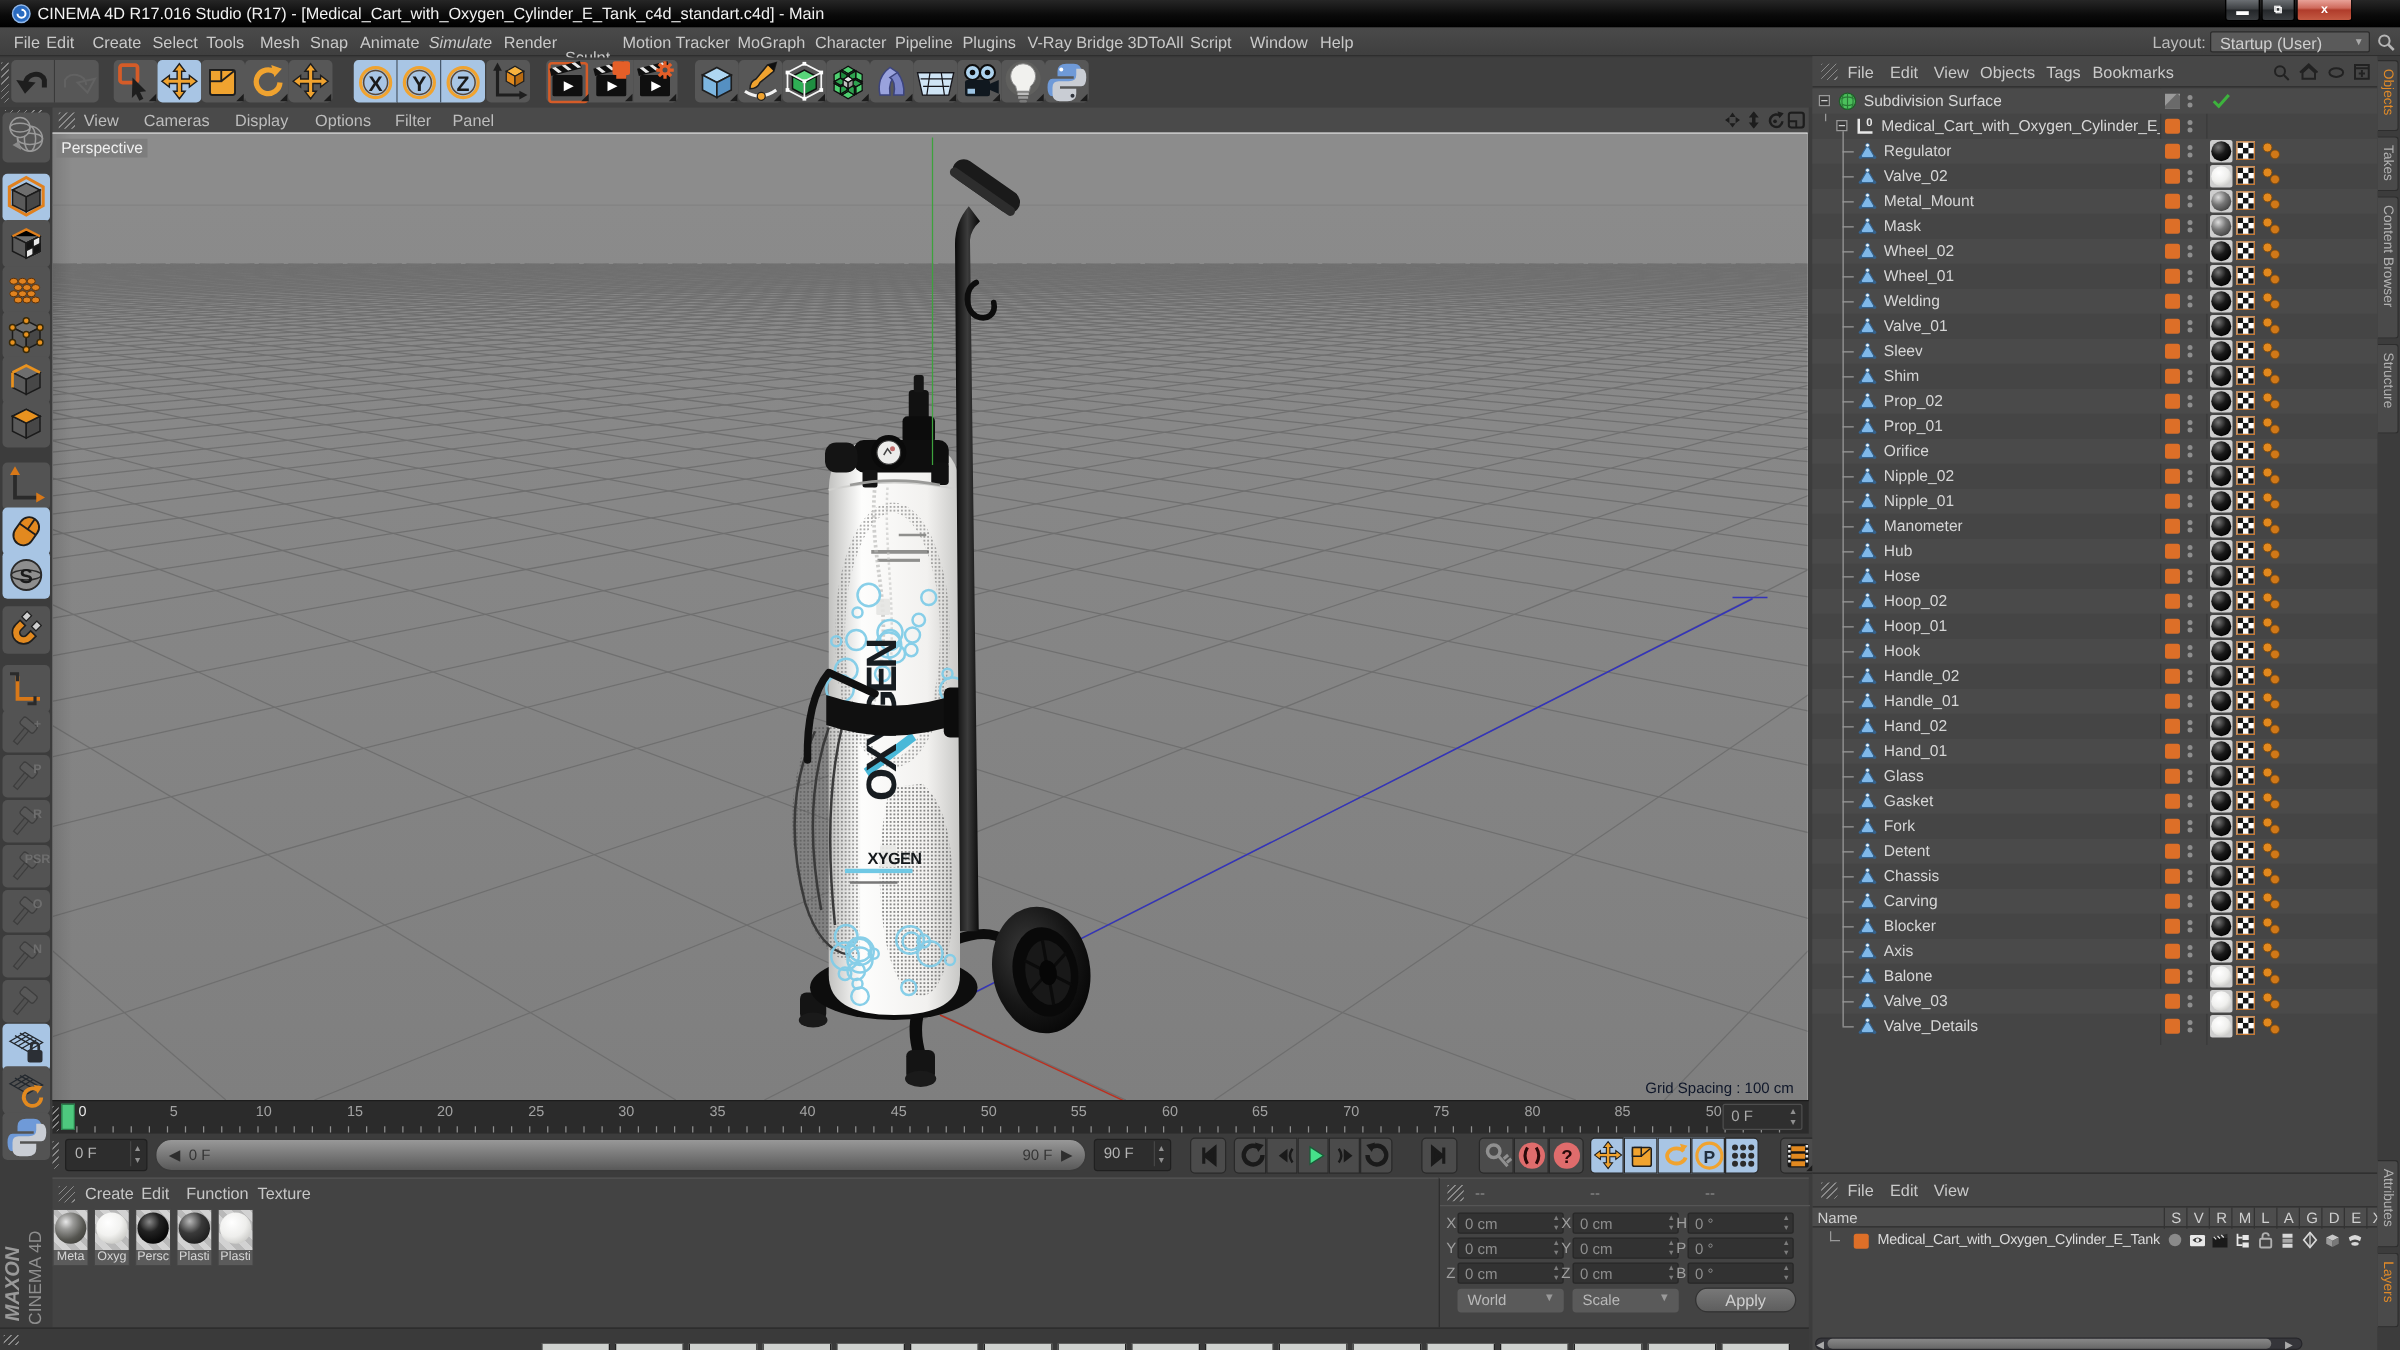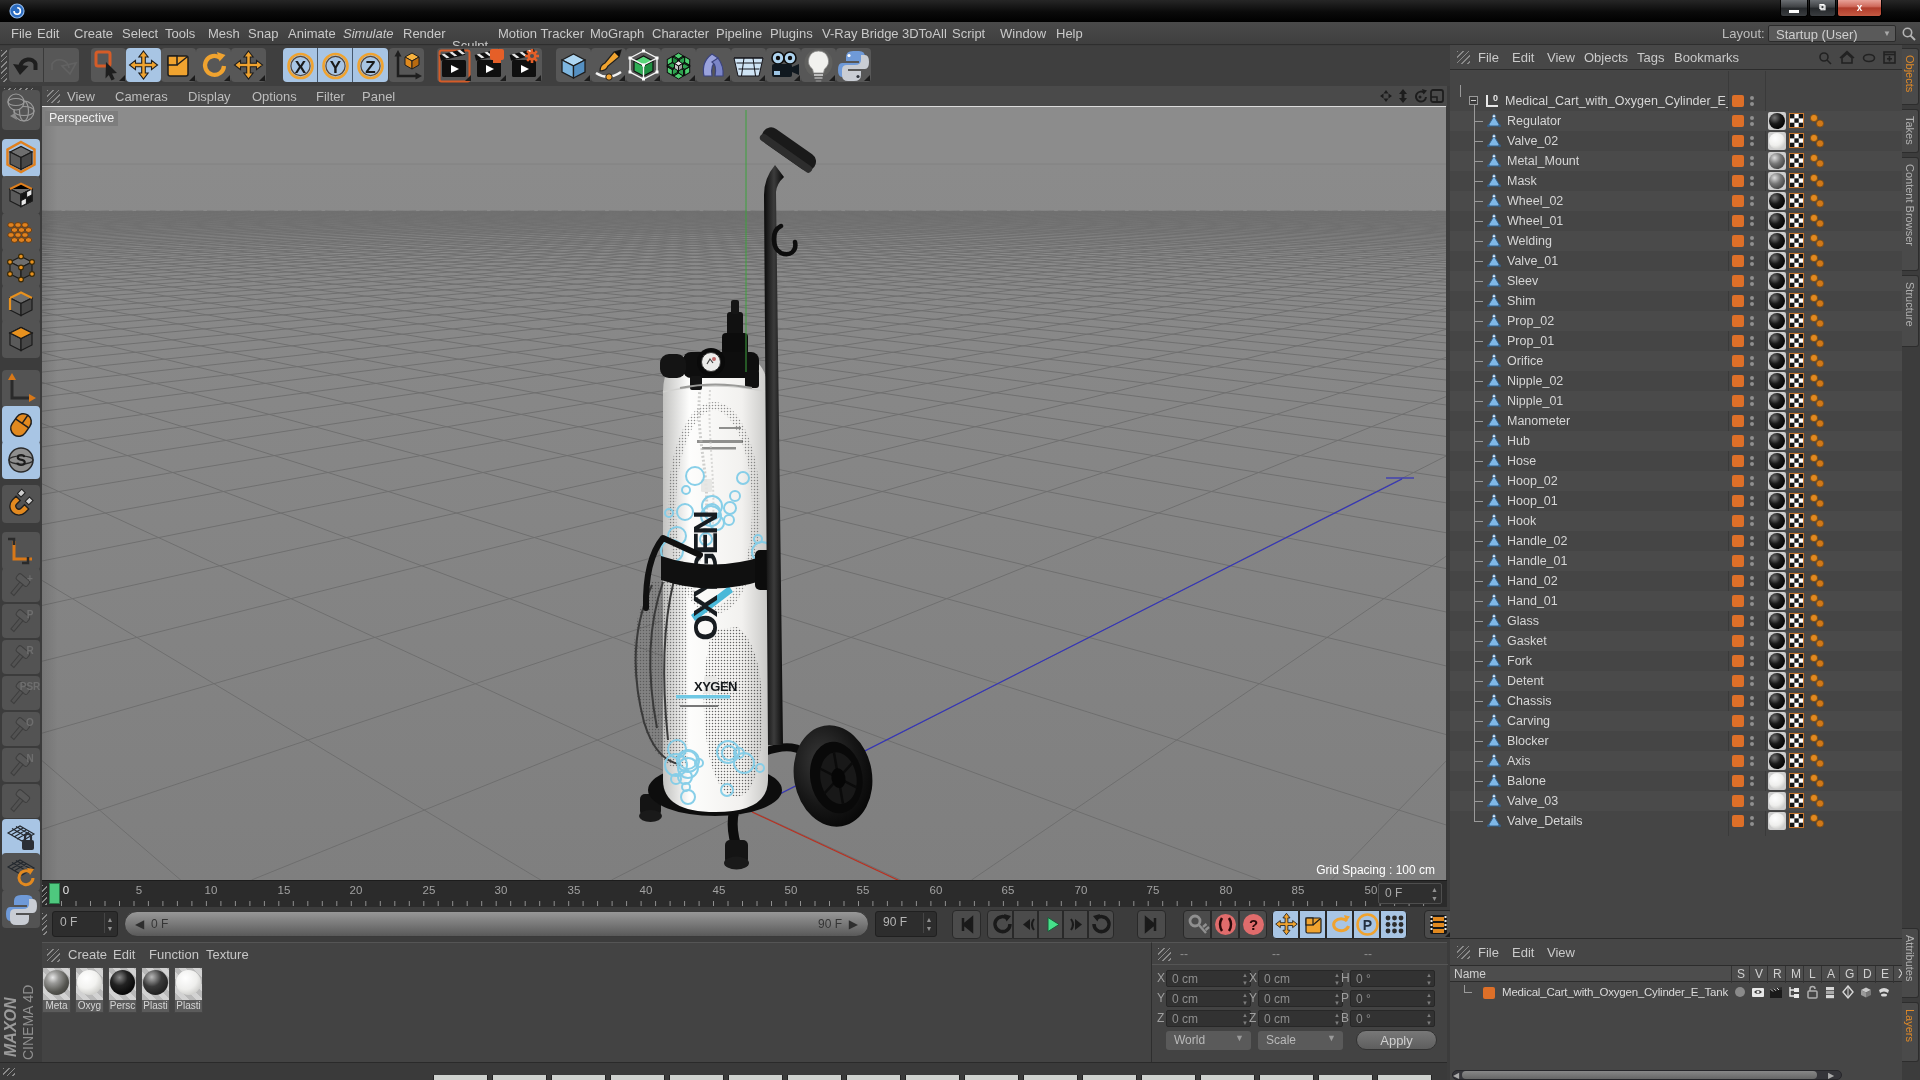--- a/index.html
+++ b/index.html
@@ -30,21 +30,21 @@
 
 .stip{background-image:repeating-linear-gradient(135deg,#8a8a8a 0 1px,transparent 1px 4px);}
 
 #lefttools{left:0;top:86px;width:42px;height:994px;background:#3c3c3c;}
 
 #vpmenu{left:42px;top:86px;width:1405px;height:21px;background:#4a4a4a;color:#bdbdbd;font-size:13px;}
 #vpmenu .mi{position:absolute;top:3px;}
 
 #viewport{left:42px;top:106px;width:1404px;height:774px;background:#888;border-right:1px solid #d9d9d9;border-top:1px solid #dcdcdc;}
 #persp{left:3px;top:4px;padding:0px 4px 1px 4px;background:#7d7d7d;color:#efefef;font-size:12.5px;}
-#gridlab{right:10px;bottom:3px;color:#ffffff;font-size:12px;}
+#gridlab{right:10px;bottom:3px;color:#0f172a;font-size:12px;}
 
 #ruler{left:42px;top:880px;width:1405px;height:27px;background:#2b2b2b;border-top:1px solid #1c1c1c;
  color:#a2a2a2;font-size:11.5px;}
 #ruler .num{position:absolute;top:3px;transform:translateX(-50%);}
 
 #transport{left:42px;top:907px;width:1405px;height:35px;background:#3c3c3c;}
 .spin{position:absolute;background:#2d2d2d;border:1px solid #202020;border-radius:3px;color:#b5b5b5;
  font-size:12px;}
 .spin .v{position:absolute;left:7px;top:3px;}
 .spin .ar{position:absolute;right:2px;top:1px;color:#909090;font-size:7px;line-height:9px;text-align:center;width:11px;border-left:1px solid #454545;height:20px;padding-top:2px;}
@@ -106,20 +106,21 @@
 #status{left:0;top:1062px;width:1447px;height:18px;background:#3a3a3a;border-top:1px solid #2a2a2a;}
 .tbox{position:absolute;top:1075px;height:5px;background:#cfd2cf;border-left:1px solid #222;border-right:1px solid #222;}
 </style></head><body>
 <div id="root">
     <div id="title" class="abs">
       <svg width="22" height="22" viewBox="0 0 22 22" style="position:absolute;left:6px;top:0px">
         <circle cx="11" cy="11" r="7" fill="#2a6bc0"></circle>
         <circle cx="11" cy="11" r="7" fill="none" stroke="#8fb6e8" stroke-width="1.2"></circle>
         <path d="M8 11a3.2 3.2 0 1 0 3.2-3.2" stroke="#fff" stroke-width="1.6" fill="none"></path>
       </svg>
+      <div class="txt">CINEMA 4D R17.016 Studio (R17) - [Medical_Cart_with_Oxygen_Cylinder_E_Tank_c4d_standart.c4d] - Main</div>
       <div class="winbtn" style="left:1780px;width:28px;">
         <span style="top:4px;">▬</span>
       </div>
       <div class="winbtn" style="left:1809px;width:27px;">
         <span style="font-size:9px;">⧉</span>
       </div>
       <div class="winbtn" id="btnclose" style="left:1837px;width:45px;">
         <span>x</span>
       </div>
     </div>
@@ -1287,20 +1288,40 @@
             <line x1="439.5" y1="11" x2="439.5" y2="16.5"></line>
             <line x1="437" y1="13.8" x2="442" y2="13.8"></line>
           </g>
         </svg>
       </div>
       <div id="omtree">
         <div class="abs" style="left:278px;top:0;width:1px;height:765px;background:#3a3a3a;"></div>
         <div class="abs" style="left:315px;top:0;width:1px;height:765px;background:#3a3a3a;"></div>
         <div class="abs" style="left:10px;top:14px;width:1px;height:12px;background:#9a9a9a;"></div>
         <div class="abs" style="left:24px;top:34px;width:1px;height:716px;background:#9a9a9a;z-index:3;"></div>
+        <div class="orow alt" style="top:0px;">
+          <div class="abs" style="left:5px;top:5px;width:9px;height:9px;border:1px solid #9a9a9a;background:#3a3a3a;">
+            <div class="abs" style="left:1px;top:3px;width:5px;height:1px;background:#cfcfcf;"></div>
+          </div>
+          <svg width="16" height="16" viewBox="0 0 16 16" style="position:absolute;left:20px;top:2px;">
+            <circle cx="8" cy="8" r="6.5" fill="#4cc05c" stroke="#1e5c28" stroke-width="1"></circle>
+            <path d="M3 6 q5 -3 10 0 M3 10 q5 3 10 0 M8 1.5 v13 M4.5 3 q-2 5 0 10 M11.5 3 q2 5 0 10" stroke="#2a7a36" stroke-width="0.9" fill="none"></path>
+          </svg>
+          <div class="nm" style="left:41px;">Subdivision Surface</div>
+          <div class="abs" style="left:282px;top:4px;width:12px;height:12px;background:#9a9a9a;overflow:hidden;">
+            <div class="abs" style="left:-3px;top:5px;width:20px;height:12px;background:#6a6a6a;transform:rotate(-45deg);"></div>
+          </div>
+          <div class="dots2">
+            <i></i>
+            <i></i>
+          </div>
+          <svg width="14" height="12" viewBox="0 0 14 12" style="position:absolute;left:320px;top:4px;">
+            <path d="M1 6 l4 4 l8 -9" stroke="#3db23d" stroke-width="2.5" fill="none"></path>
+          </svg>
+        </div>
         <div class="orow" style="top:20px;">
           <div class="abs" style="left:19px;top:5px;width:9px;height:9px;border:1px solid #9a9a9a;background:#3a3a3a;">
             <div class="abs" style="left:1px;top:3px;width:5px;height:1px;background:#cfcfcf;"></div>
           </div>
           <svg width="16" height="16" viewBox="0 0 16 16" style="position:absolute;left:34px;top:2px;">
             <path d="M3 2 v11 h11" stroke="#e8e8e8" stroke-width="2" fill="none"></path>
             <text x="9" y="8" font-size="9" font-weight="bold" fill="#e8e8e8" font-family="Liberation Sans">0</text>
           </svg>
           <div class="nm" style="left:55px;">Medical_Cart_with_Oxygen_Cylinder_E_Tank</div>
           <div class="osq"></div>

